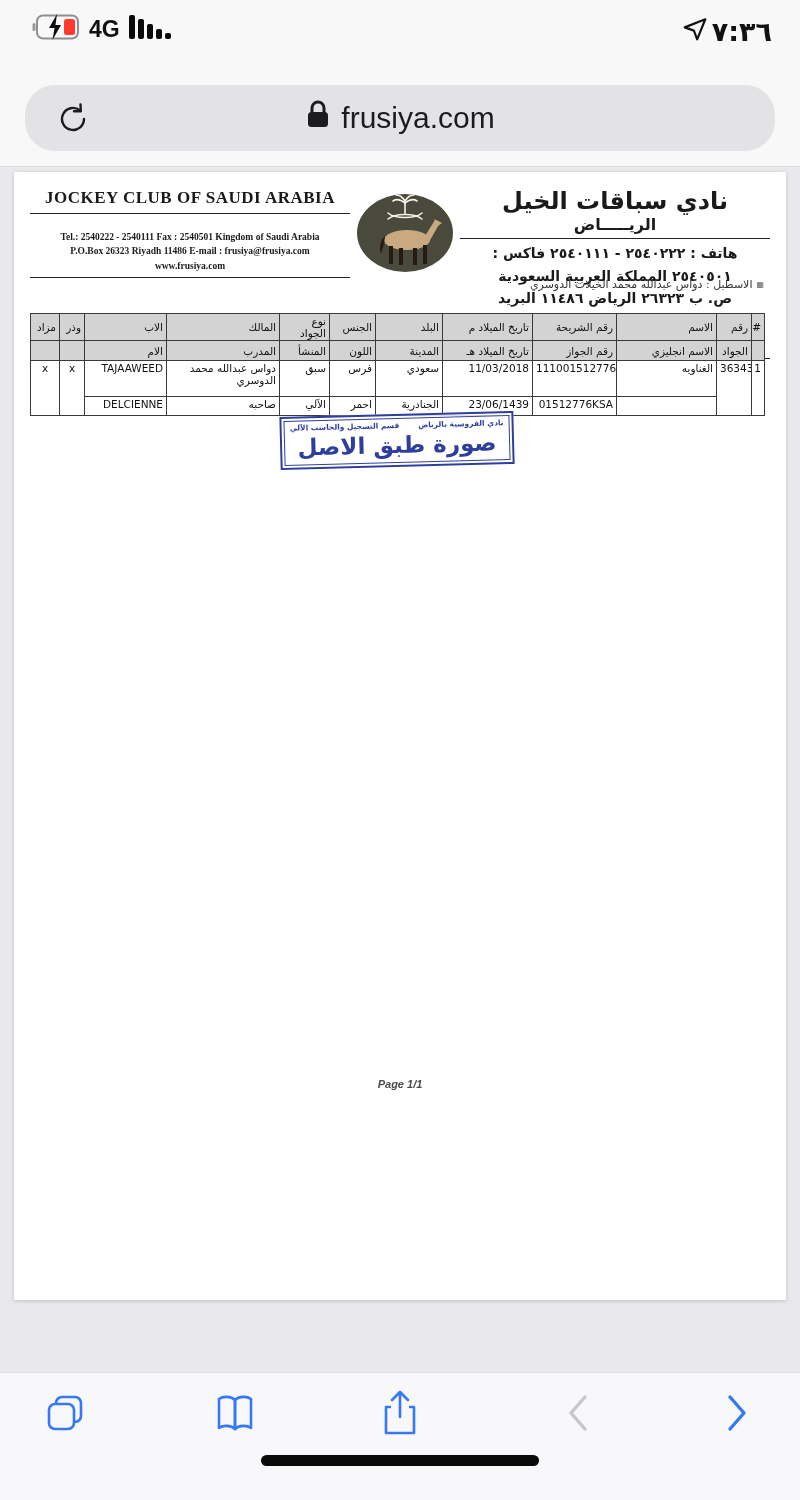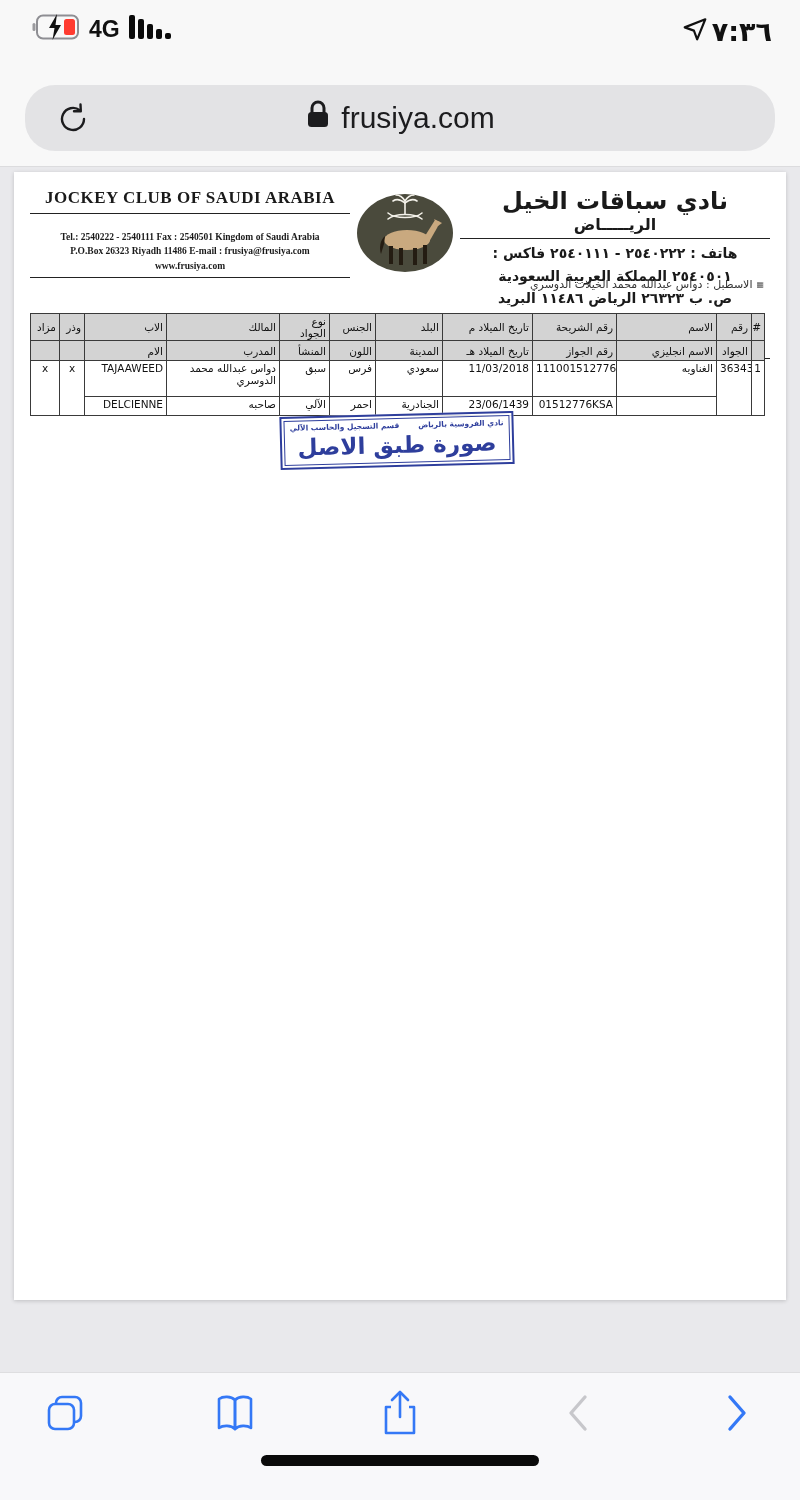--- a/index.html
+++ b/index.html
@@ -248,20 +248,21 @@
     <div class="stamp">
       <div class="stamp-inner">
         <div class="stamp-top">
           <span>نادي الفروسية بالرياض</span>
           <span>قسم التسجيل والحاسب الآلي</span>
         </div>
         <div class="stamp-main">صورة طبق الاصل</div>
       </div>
     </div>
 
+    <div class="page-footer">Page 1/1</div>
   </div>
 </div>
 
 <div class="abs toolbar">
   <div class="tb-btn" style="left:37px;">
     <span>
       <svg width="44" height="44" viewBox="0 0 44 44">
         <rect x="13" y="6" width="25" height="25" rx="6" fill="none" stroke="#3478f6" stroke-width="2.6"></rect>
         <rect x="6" y="13" width="25" height="25" rx="6" fill="#f8f8fa" stroke="#3478f6" stroke-width="2.6"></rect>
       </svg>

